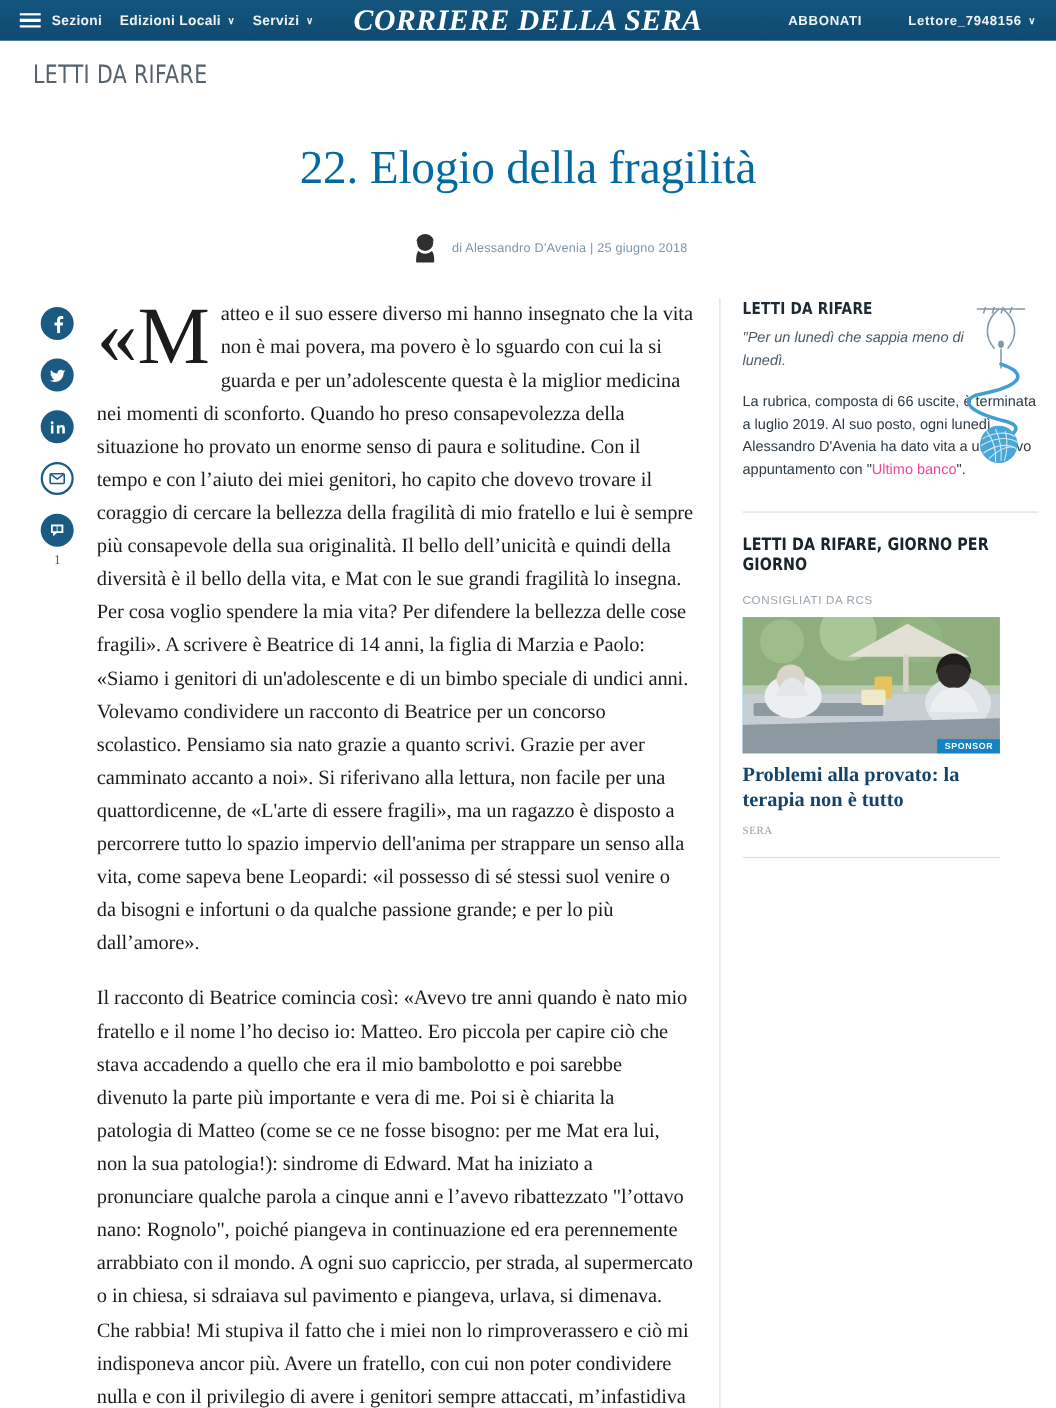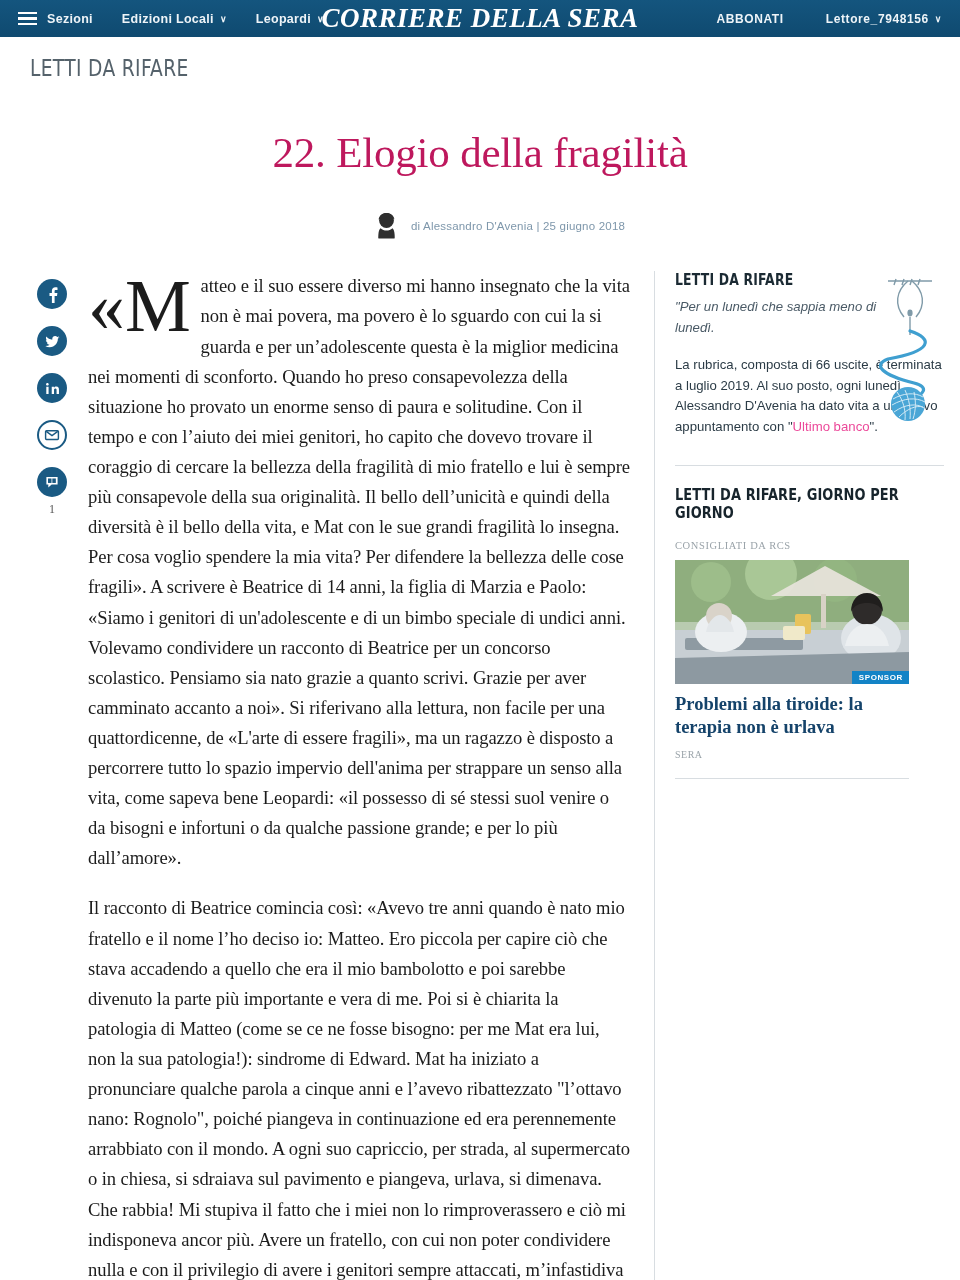--- a/index.html
+++ b/index.html
@@ -17,21 +17,21 @@
   .topbar {
     height: 37px;
     background: #14527a;
     background: linear-gradient(180deg,#14557e 0%, #0f4a70 100%);
     display: flex;
     align-items: center;
     position: relative;
     color: #ffffff;
     padding: 0 18px;
   }
-  .nav-left { display: flex; align-items: center; gap: 29px; }
+  .nav-left { display: flex; align-items: center; gap: 16px; }
   .nav-item {
     font-size: 12.5px;
     letter-spacing: .3px;
     color: #eef4f8;
     display: flex;
     align-items: center;
     gap: 6px;
     white-space: nowrap;
     font-weight: 600;
   }
@@ -73,21 +73,21 @@
     transform: scaleX(.9);
     transform-origin: left center;
   }
 
   
   .headline {
     text-align: center;
     font-family: "Liberation Serif", serif;
     font-size: 43px;
     font-weight: 400;
-    color: #be185d;
+    color: #0369a1;
     margin: 42px 0 0 0;
     line-height: 1.1;
     letter-spacing: -.2px;
   }
   .byline {
     margin-top: 34px;
     display: flex;
     align-items: center;
     justify-content: center;
     gap: 9px;
@@ -206,21 +206,21 @@
     font-size: 15.5px;
     font-weight: 700;
     color: #17242c;
     letter-spacing: .1px;
     margin: 20px 0 18px 0;
     font-family: "DejaVu Sans Condensed","Liberation Sans",sans-serif;
     transform: scaleX(.93);
     transform-origin: left center;
   }
   .ad-label {
-    font-family: Liberation Serif, serif;
+    font-family: Liberation Sans, sans-serif;
     font-size: 10.5px;
     color: #9aa3a9;
     letter-spacing: .6px;
     margin-bottom: 9px;
   }
   .ad-card { width: 234px; }
   .ad-thumb {
     position: relative;
     width: 234px; height: 124px;
     overflow: hidden;
@@ -267,21 +267,21 @@
           <i></i>
           <i></i>
         </span>
       <span>Sezioni</span>
     </div>
     <div class="nav-item">
       <span>Edizioni Locali</span>
       <span class="caret">∨</span>
     </div>
     <div class="nav-item">
-      <span>Leopardi</span>
+      <span>Servizi</span>
       <span class="caret">∨</span>
     </div>
   </div>
 
   <div class="brand">
     <span>CORRIERE DELLA SERA</span>
   </div>
 
   <div class="nav-right">
     <div class="nav-item">
@@ -411,19 +411,19 @@
           <circle cx="192" cy="50" r="15" fill="#2e2b2a"></circle>
           <path d="M176 52c0-12 7-19 16-19s16 7 16 19c-3-7-9-9-16-9s-13 2-16 9z" fill="#201e1d"></path>
           <path d="M170 86c3-15 12-22 22-22s19 7 22 22z" fill="#eceff1"></path>
           <rect x="120" y="54" width="16" height="20" rx="2" fill="#e8c35c"></rect>
           <rect x="108" y="66" width="22" height="14" rx="2" fill="#f0e9c9"></rect>
           <rect x="0" y="98" width="234" height="26" fill="#9aa5ac"></rect>
           <path d="M0 98 L234 92 L234 124 L0 124 Z" fill="#8d99a1"></path>
         </svg>
         <span class="sponsor-tag">SPONSOR</span>
       </div>
-      <p class="ad-title">Problemi alla tiroide: la terapia non è urlava</p>
+      <p class="ad-title">Problemi alla provato: la terapia non è tutto</p>
       <div class="ad-src">SERA</div>
     </div>
 
     <hr class="rail-bottom-rule">
   </div>
 </div>
 
 </body></html>

